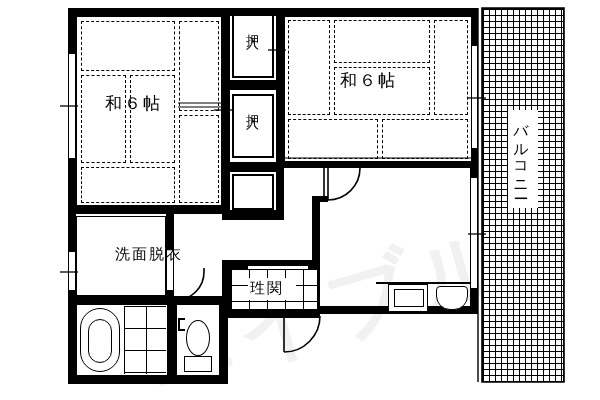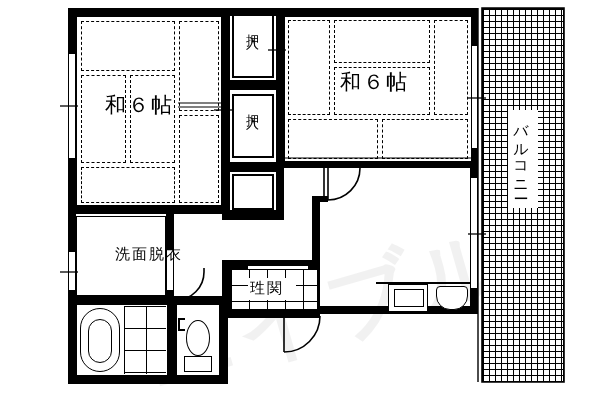--- a/index.html
+++ b/index.html
@@ -40,21 +40,21 @@
   .label {
     position: absolute;
     color: #000000;
     font-family: "DejaVu Sans", sans-serif;
     letter-spacing: 2px;
     white-space: nowrap;
     line-height: 1;
   }
   .label-sm { font-size: 13px; letter-spacing: 1px; }
   .label-md { font-size: 15px; }
-  .label-lg { font-size: 21px; }
+  .label-lg { font-size: 17px; }
 
   .vert {
     writing-mode: vertical-rl;
     text-orientation: upright;
     letter-spacing: 2px;
   }
 
   
   .closet {
     border: 2.5px solid #000000;

